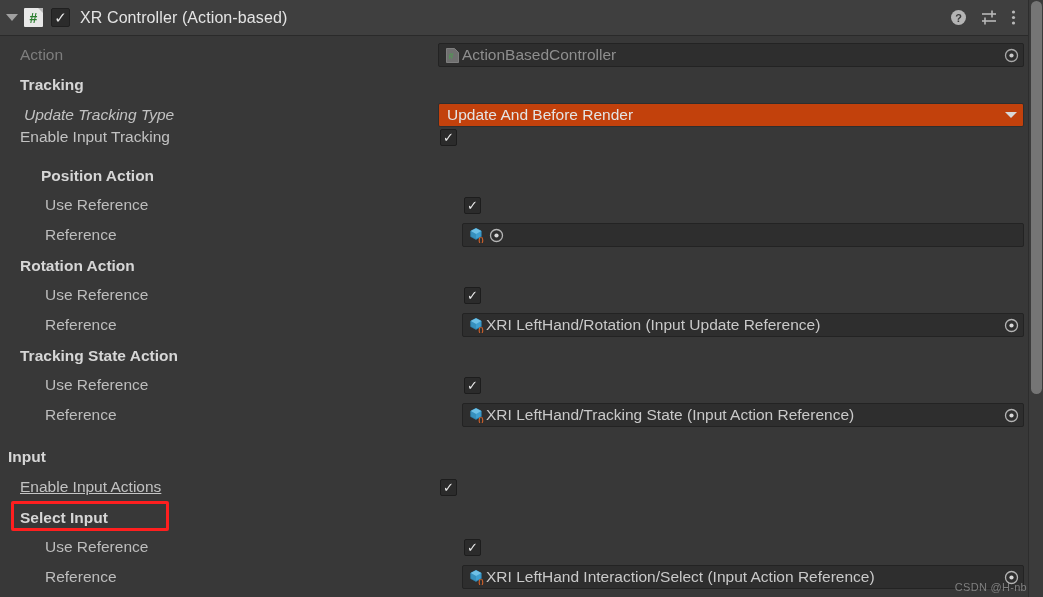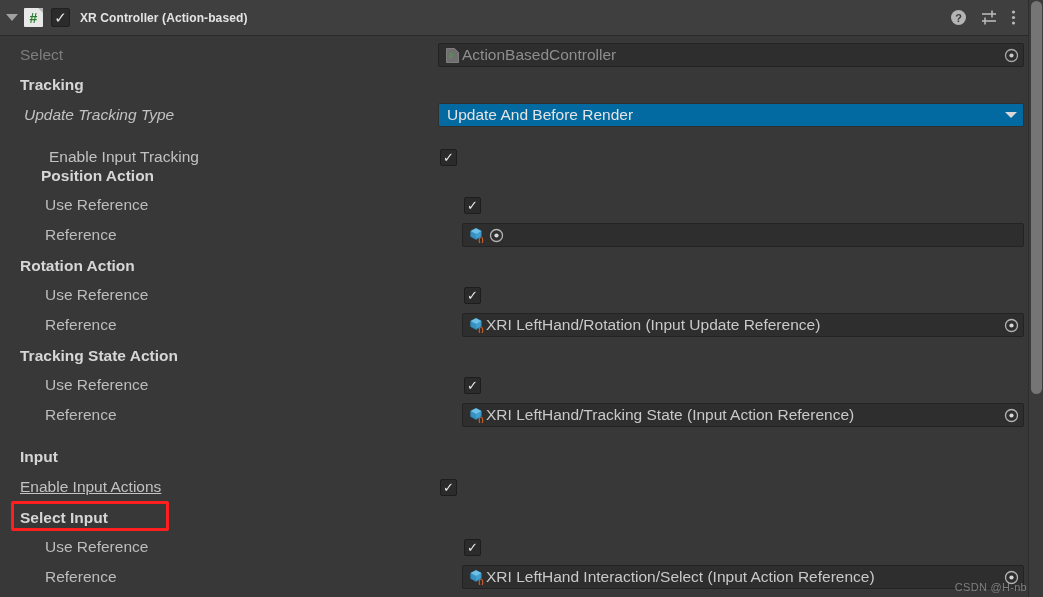--- a/index.html
+++ b/index.html
@@ -72,22 +72,22 @@
     justify-content: center;
     margin-right: 10px;
   }
   .hdr-check .tick {
     color: #e8e8e8;
     font-size: 15px;
     line-height: 1;
   }
 
   #header-title {
-    font-weight: bold;
-    font-size: 12px;
+    font-weight: normal;
+    font-size: 16px;
     color: #e4e4e4;
     letter-spacing: 0.1px;
   }
 
   .hdr-icons {
     margin-left: auto;
     display: flex;
     align-items: center;
     gap: 13px;
     padding-right: 12px;
@@ -157,21 +157,21 @@
     width: 19px; height: 18px;
     flex: none;
     display: flex;
     align-items: center;
     justify-content: center;
   }
 
   
   .dropdown {
     height: 24px;
-    background: #0369a1;
+    background: #c2410c;
     border: 1px solid #2e2e2e;
     border-radius: 2px;
     display: flex;
     align-items: center;
     padding: 0 6px 0 8px;
   }
   .dropdown .dd-text {
     color: #e4e4e4;
     flex: 1;
     white-space: nowrap;
@@ -255,21 +255,21 @@
       <svg width="5" height="17" viewBox="0 0 5 17">
         <circle cx="2.5" cy="3" r="1.6" fill="#b8b8b8"></circle>
         <circle cx="2.5" cy="8.5" r="1.6" fill="#b8b8b8"></circle>
         <circle cx="2.5" cy="14" r="1.6" fill="#b8b8b8"></circle>
       </svg>
     </span>
   </div>
 </div>
 
 <div class="row" style="top:40px;">
-  <span class="label dim" style="margin-left:20px;">Select</span>
+  <span class="label dim" style="margin-left:20px;">Action</span>
   <div class="objfield disabled" style="position:absolute; left:438px; width:586px;">
     <span class="icon-slot">
       <svg width="13" height="15" viewBox="0 0 13 15">
         <path d="M0.5 0.5 H8.5 L12.5 4.5 V14.5 H0.5 Z" fill="#6f6f6f" stroke="#8a8a8a" stroke-width="0.8"></path>
         <text x="5" y="11" font-size="9" font-weight="bold" font-family="Liberation Sans, sans-serif" fill="#4f9a52" text-anchor="middle">#</text>
       </svg>
     </span>
     <span class="of-text">ActionBasedController</span>
     <span class="picker">
       <svg width="15" height="15" viewBox="0 0 15 15">
@@ -285,21 +285,21 @@
 </div>
 
 <div class="row" style="top:100px;">
   <span class="label" style="margin-left:24px;font-style:italic;">Update Tracking Type</span>
   <div class="dropdown" style="position:absolute; left:438px; width:586px;">
     <span class="dd-text">Update And Before Render</span>
     <span class="dd-arrow"></span>
   </div>
 </div>
 
-<div class="row" style="top:142px;padding-left:29px;">
+<div class="row" style="top:122px;">
   <span class="label" style="margin-left:20px;">Enable Input Tracking</span>
   <div class="cb" style="position:absolute; left:440px;">
     <span class="tick">✓</span>
   </div>
 </div>
 
 <div class="row" style="top:161px;padding-left:21px;">
   <span class="label bold" style="margin-left:20px;">Position Action</span>
 </div>
 <div class="row" style="top:190px;">
@@ -382,21 +382,21 @@
     <span class="picker">
       <svg width="15" height="15" viewBox="0 0 15 15">
         <circle cx="7.5" cy="7.5" r="6" fill="none" stroke="#b4b4b4" stroke-width="1.3"></circle>
         <circle cx="7.5" cy="7.5" r="2.1" fill="#d8d8d8"></circle>
       </svg>
     </span>
   </div>
 </div>
 
 <div class="row" style="top:442px;">
-  <span class="label bold" style="margin-left:20px;">Input</span>
+  <span class="label bold" style="margin-left:8px;">Input</span>
 </div>
 
 <div class="row" style="top:472px;text-decoration:underline;">
   <span class="label" style="margin-left:20px;">Enable Input Actions</span>
   <div class="cb" style="position:absolute; left:440px;">
     <span class="tick">✓</span>
   </div>
 </div>
 
 <div class="row" style="top:503px;">

